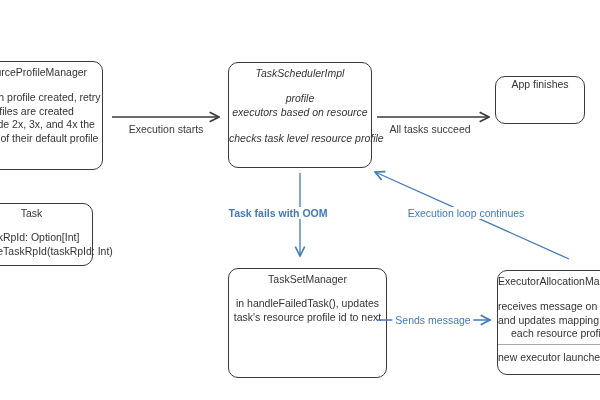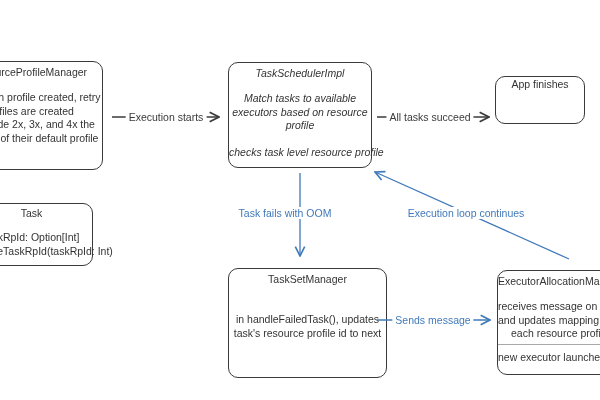--- a/index.html
+++ b/index.html
@@ -48,61 +48,60 @@
   .arrow-label{
     position:absolute;
     transform:translate(-50%,-50%);
     background:#ffffff;
     padding:0 3px;
     font-size:10.5px;
     line-height:12px;
     white-space:nowrap;
     z-index:6;
   }
-  .label-black{color:#3a3a3a;}
+  .label-black{color:#3a3a3a;margin-top:12px;}
   .label-blue{color:#4079ba;}
 </style>
 </head>
 <body>
 
 <div class="box" style="left:-45px;top:61px;width:148px;height:109px;">
   <div class="box-title">ResourceProfileManager</div>
   <div class="box-body">
     <div class="box-line">With each profile created, retry</div>
     <div class="box-line">profiles are created</div>
     <div class="box-line">to provide 2x, 3x, and 4x the</div>
     <div class="box-line">memory of their default profile</div>
   </div>
 </div>
 
 <div class="box" style="left:228px;top:62px;width:144px;height:106px;font-style:italic;">
   <div class="box-title">TaskSchedulerImpl</div>
   <div class="box-body">
-    <div class="box-line">Match tasks to available</div>
+    <div class="box-line">profile</div>
     <div class="box-line">executors based on resource</div>
-    <div class="box-line">profile</div>
   </div>
   <div class="box-footer">checks task level resource profile</div>
 </div>
 
 <div class="box" style="left:495px;top:76px;width:90px;height:48px;display:flex;flex-direction:column;justify-content:flex-start;">
   <div class="box-line" style="line-height:14px;">App finishes</div>
 </div>
 
 <div class="box" style="left:-30px;top:203px;width:123px;height:63px;">
   <div class="box-title" style="padding-top:3px;">Task</div>
   <div class="box-body" style="margin-top:12px;">
     <div class="box-line">taskRpId: Option[Int]</div>
     <div class="box-line">updateTaskRpId(taskRpId: Int)</div>
   </div>
 </div>
 
 <div class="box" style="left:228px;top:268px;width:159px;height:110px;">
   <div class="box-title">TaskSetManager</div>
-  <div class="box-body" style="margin-top:28px;">
+  <div class="box-body" style="margin-top:12px;">
     <div class="box-line">in handleFailedTask(), updates</div>
     <div class="box-line">task's resource profile id to next</div>
   </div>
 </div>
 
 <div class="box" style="left:497px;top:270px;width:126px;height:105px;">
   <div class="box-title">ExecutorAllocationManager</div>
   <div class="box-body">
     <div class="box-line">receives message on failure</div>
     <div class="box-line">and updates mapping of tasks</div>
@@ -123,15 +122,15 @@
   </defs>
   <line x1="112" y1="117" x2="219" y2="117" stroke="#3a3a3a" stroke-width="1.3" marker-end="url(#headBlack)"></line>
   <line x1="377" y1="117" x2="489" y2="117" stroke="#3a3a3a" stroke-width="1.3" marker-end="url(#headBlack)"></line>
   <line x1="300" y1="173" x2="300" y2="256" stroke="#4079ba" stroke-width="1.3" marker-end="url(#headBlue)"></line>
   <line x1="569" y1="259" x2="375" y2="172" stroke="#4079ba" stroke-width="1.3" marker-end="url(#headBlue)"></line>
   <line x1="377" y1="320" x2="490" y2="320" stroke="#4079ba" stroke-width="1.3" marker-end="url(#headBlue)"></line>
 </svg>
 
 <div class="arrow-label label-black" style="left:166px;top:117px;">Execution starts</div>
 <div class="arrow-label label-black" style="left:430px;top:117px;">All tasks succeed</div>
-<div class="arrow-label label-blue" style="left:285px;top:213px;">Task fails with OOM</div>
+<div class="arrow-label label-blue" style="left:278px;top:213px;font-weight:bold;">Task fails with OOM</div>
 <div class="arrow-label label-blue" style="left:466px;top:213px;">Execution loop continues</div>
 <div class="arrow-label label-blue" style="left:433px;top:320px;">Sends message</div>
 
 </body></html>

